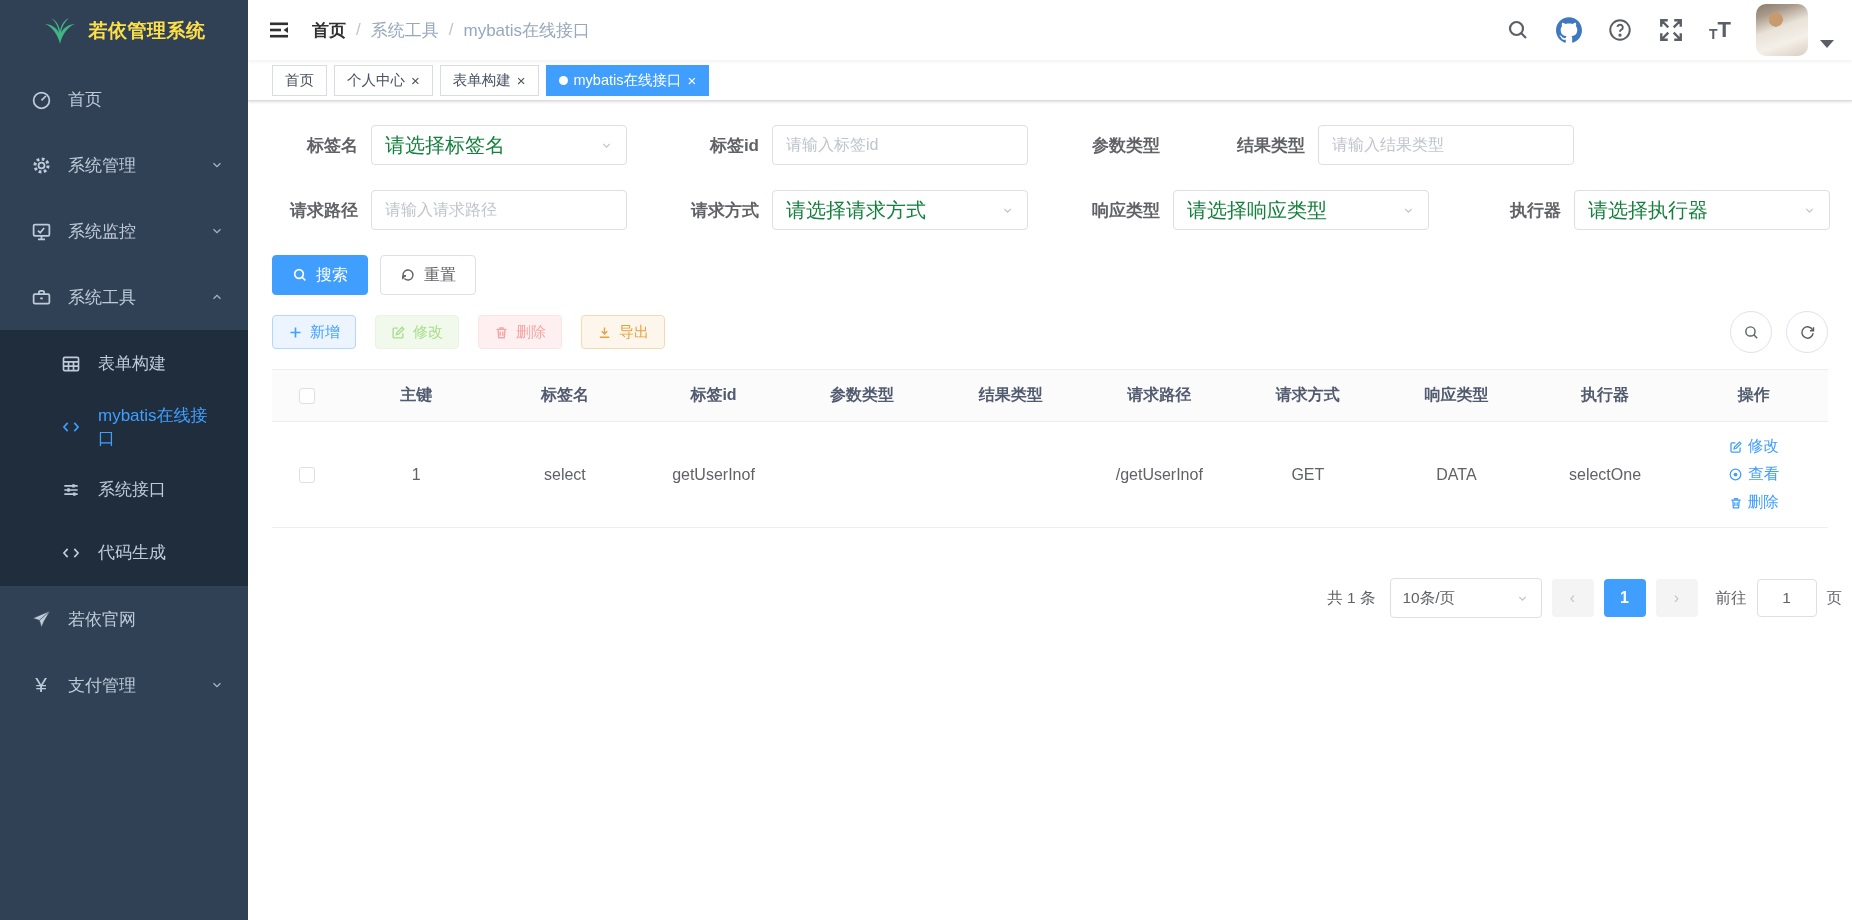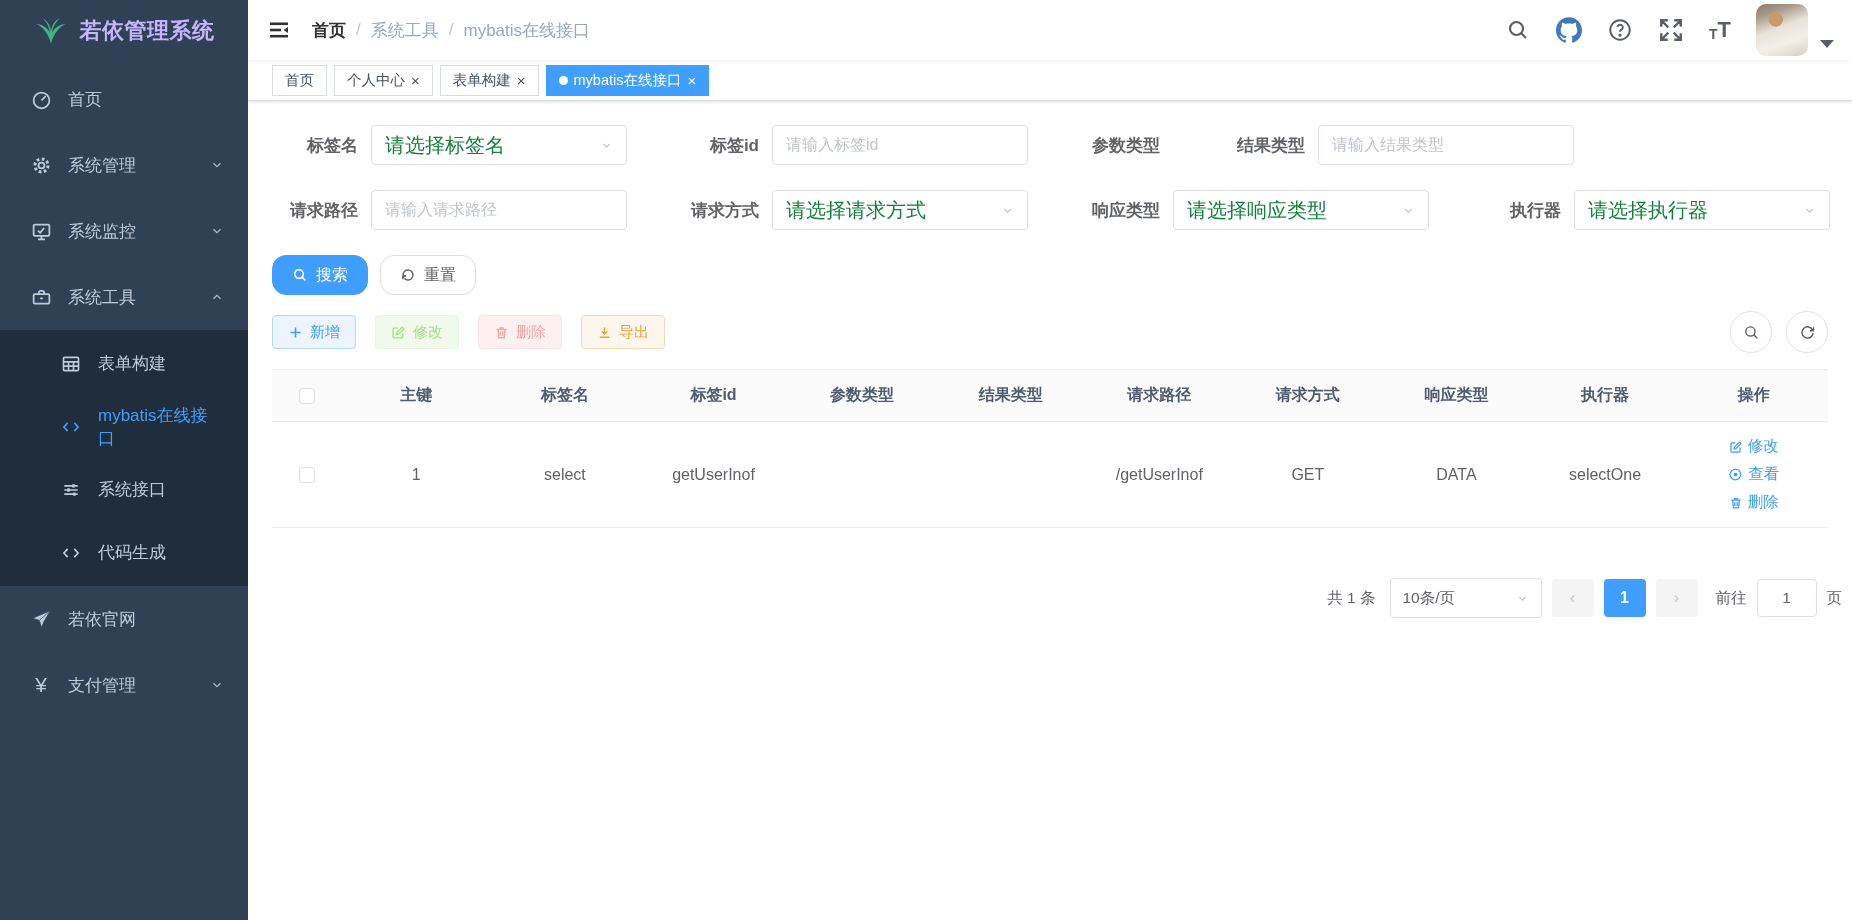--- a/index.html
+++ b/index.html
@@ -2,21 +2,21 @@
 <html><head>
 <meta charset="utf-8">
 <style>
   * { margin:0; padding:0; box-sizing:border-box; }
   html,body { width:1852px; height:920px; overflow:hidden; background:#fff;
     font-family:"Liberation Sans","DejaVu Sans",sans-serif; color:#303133; }
 
   
   .sidebar { position:fixed; left:0; top:0; bottom:0; width:248px; background:#304156; z-index:10; }
   .logo-row { height:62px; display:flex; align-items:center; justify-content:center; gap:12px; }
-  .logo-title { color:#c4b5fd; font-size:22px; font-weight:bold; letter-spacing:.5px; }
+  .logo-title { color:#fde047; font-size:19px; font-weight:bold; letter-spacing:.5px; }
   .menu { margin-top:4px; }
   .menu-item { height:66px; display:flex; align-items:center; padding:0 24px 0 30px;
     color:#bfcbd9; font-size:17px; cursor:pointer; }
   .menu-item .mi-icon { width:22px; height:22px; margin-right:16px; flex:0 0 22px; display:flex; align-items:center; justify-content:center; }
   .menu-item .chev { margin-left:auto; opacity:.85; }
   .submenu { background:#1f2d3d; padding:2px 0; }
   .submenu .menu-item { height:63px; padding-left:60px; }
   .submenu .menu-item.active { color:#409eff; }
   svg.ic { display:block; }
 
@@ -65,21 +65,21 @@
   .control { position:relative; width:256px; height:40px; border:1px solid #dcdfe6; border-radius:4px;
     background:#fff; display:flex; align-items:center; padding:0 13px; }
   .control input { border:none; outline:none; width:100%; font-size:16px; color:#606266; background:transparent;
     font-family:"Liberation Sans","DejaVu Sans",sans-serif; }
   .control input::placeholder { color:#c0c4cc; }
   .control .ph { color:#15803d; font-size:20px; flex:1; white-space:nowrap; overflow:hidden; }
   .control .sel-arrow { color:#c0c4cc; margin-left:6px; }
 
   .btn-row { display:flex; align-items:center; margin:4px 0 16px 0; }
   .btn { height:40px; display:inline-flex; align-items:center; gap:8px; padding:0 19px;
-    border-radius:14px; font-size:16px; cursor:pointer; border:1px solid #dcdfe6; background:#fff; color:#606266; }
+    border-radius:4px; font-size:16px; cursor:pointer; border:1px solid #dcdfe6; background:#fff; color:#606266; }
   .btn-primary { background:#409eff; border-color:#409eff; color:#fff; }
   .btn + .btn { margin-left:12px;font-family:Liberation Mono, monospace; }
 
   .toolbar { display:flex; align-items:center; margin-bottom:16px;gap:7px; }
   .tbtn { height:34px; display:inline-flex; align-items:center; gap:7px; padding:0 15px; margin-right:12px;
     border-radius:4px; font-size:15px; cursor:pointer; border:1px solid; }
   .tbtn-add   { background:#ecf5ff; border-color:#b3d8ff; color:#409eff; }
   .tbtn-edit  { background:#f0f9eb; border-color:#e8f5df; color:#a9dd8c; cursor:not-allowed; }
   .tbtn-del   { background:#fef0f0; border-color:#fce3e3; color:#f5a5a5; cursor:not-allowed; }
   .tbtn-export{ background:#fdf6ec; border-color:#f5dab1; color:#e6a23c; }

